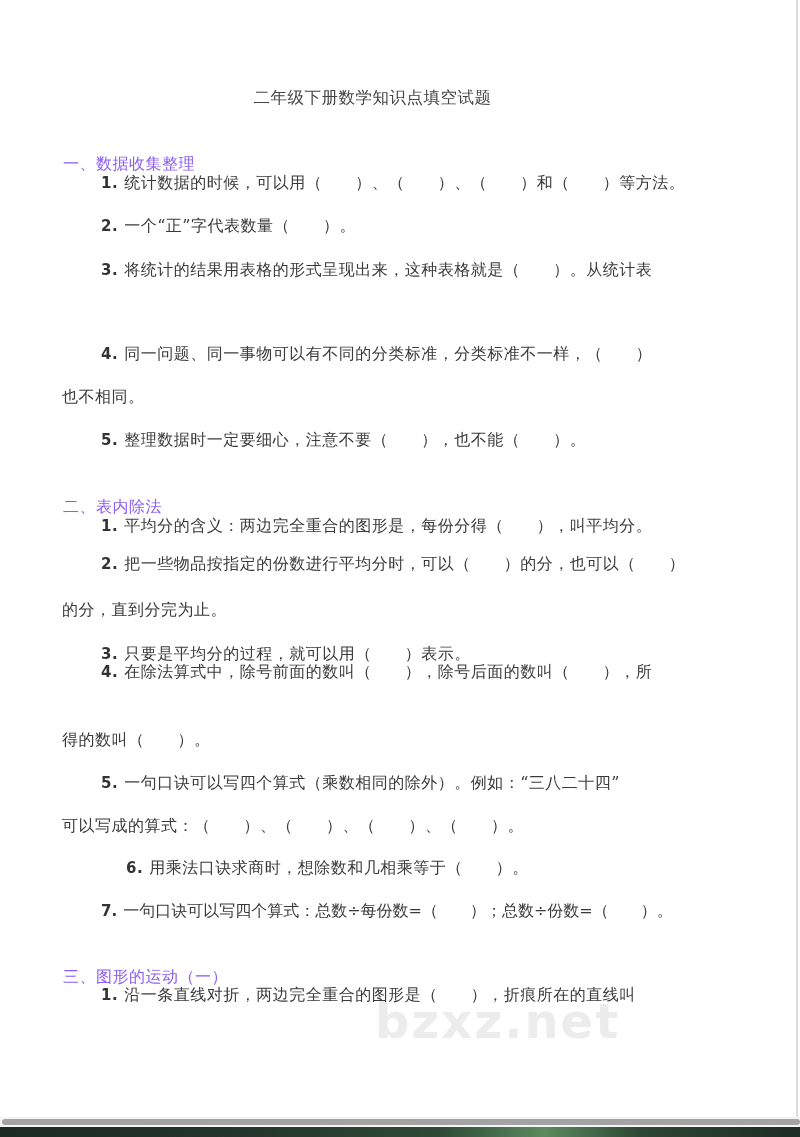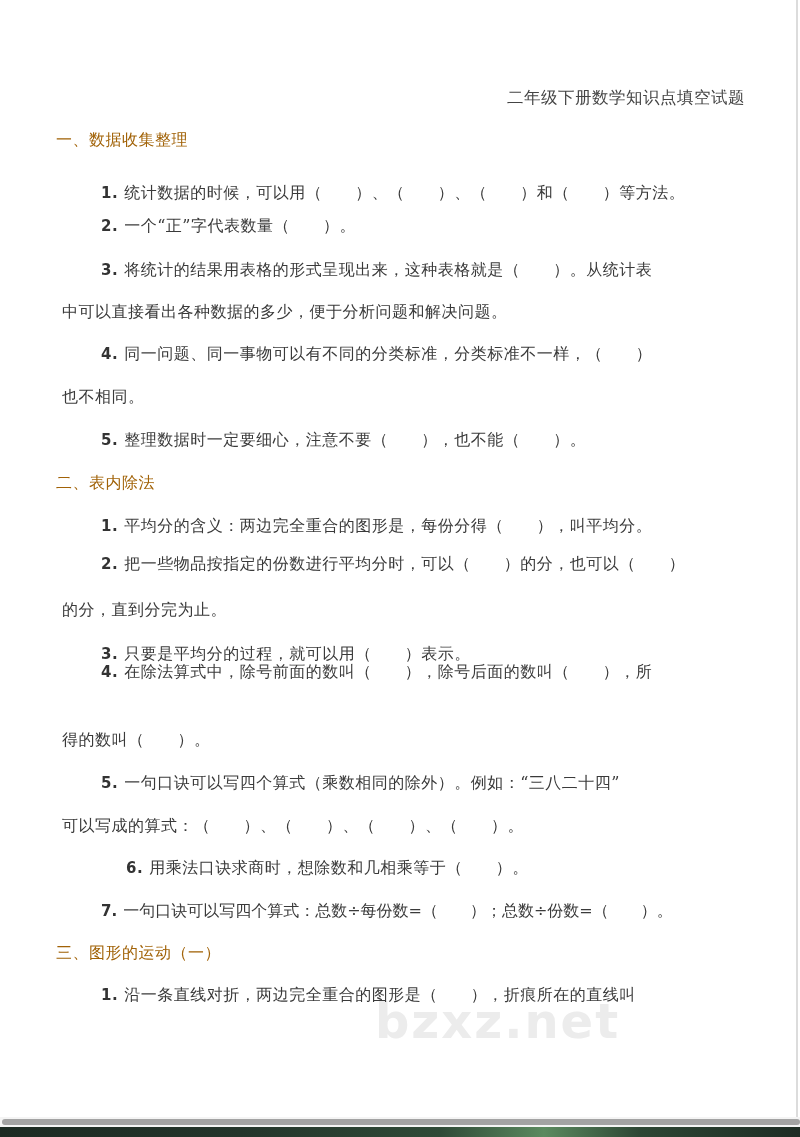--- a/index.html
+++ b/index.html
@@ -31,25 +31,25 @@
   .line {
     position: absolute;
     font-size: 16px;
     line-height: 22px;
     white-space: nowrap;
     letter-spacing: 0.5px;
   }
   .title {
     left: 0;
     width: 745px;
-    text-align: right;
+    text-align: center;
     font-size: 16.5px;
     color: #444;
   }
-  .section { left: 56px; color: #a16207; }
+  .section { left: 63px; color: #8b5cf6; margin-top: 24px; }
   .item { left: 101px; }
   .cont { left: 62px; }
   .num {
     font-family: "DejaVu Sans", "Liberation Sans", sans-serif;
     font-weight: bold;
     font-size: 15px;
     margin-right: 6px;
     color: #333;
   }
   .watermark {
@@ -89,32 +89,31 @@
 <body>
 
 <div class="page">
 
   <div class="watermark">bzxz.net</div>
 
   <div class="line title" style="top:87px;">二年级下册数学知识点填空试题</div>
 
   <div class="line section" style="top:129px;">一、数据收集整理</div>
 
-  <div class="line item" style="top:172px;margin-top:10px;">
+  <div class="line item" style="top:172px;">
     <span class="num">1.</span><span>统计数据的时候，可以用（　　）、（　　）、（　　）和（　　）等方法。</span>
   </div>
 
   <div class="line item" style="top:215px;">
     <span class="num">2.</span><span>一个“正”字代表数量（　　）。</span>
   </div>
 
   <div class="line item" style="top:259px;">
     <span class="num">3.</span><span>将统计的结果用表格的形式呈现出来，这种表格就是（　　）。从统计表</span>
   </div>
-  <div class="line cont" style="top:301px;">中可以直接看出各种数据的多少，便于分析问题和解决问题。</div>
 
   <div class="line item" style="top:343px;">
     <span class="num">4.</span><span>同一问题、同一事物可以有不同的分类标准，分类标准不一样，（　　）</span>
   </div>
   <div class="line cont" style="top:386px;">也不相同。</div>
 
   <div class="line item" style="top:429px;">
     <span class="num">5.</span><span>整理数据时一定要细心，注意不要（　　），也不能（　　）。</span>
   </div>
 

